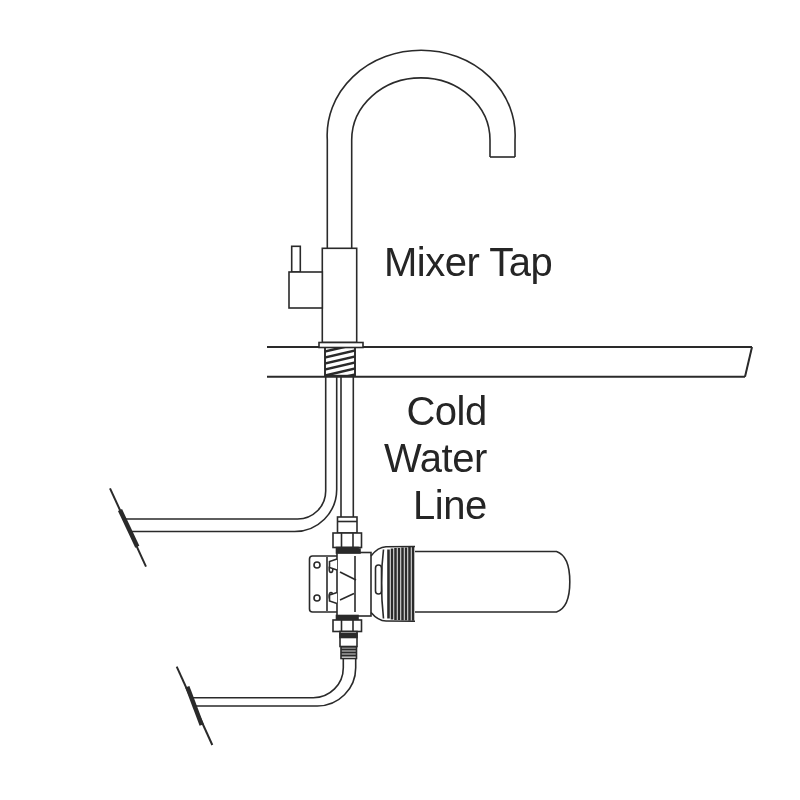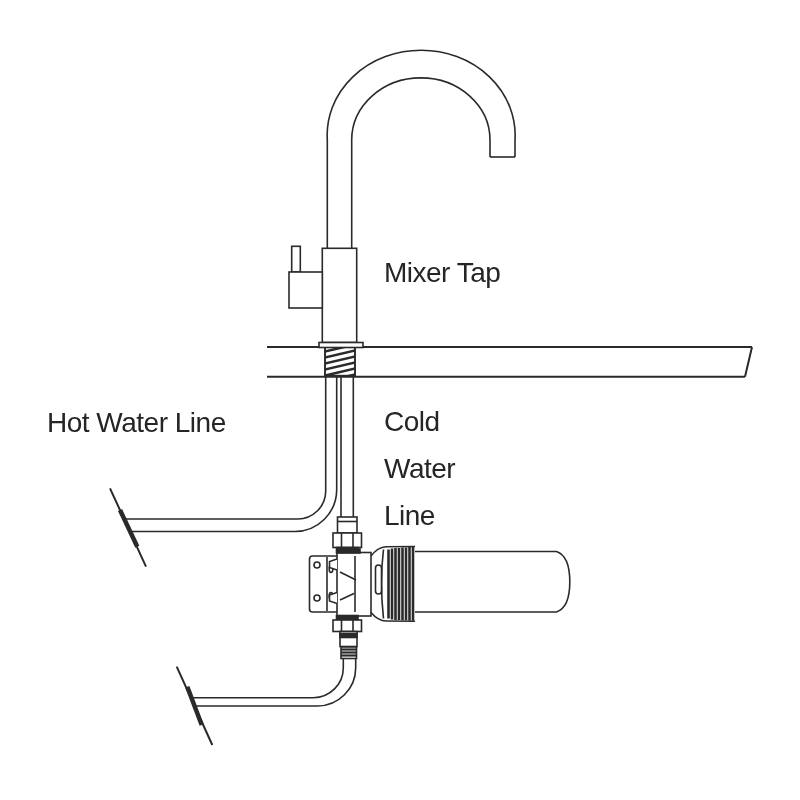--- a/index.html
+++ b/index.html
@@ -3,26 +3,26 @@
 <meta charset="utf-8">
 <style>
   html,body{margin:0;padding:0;background:#fff;}
   #stage{
     position:relative;width:800px;height:800px;background:#ffffff;overflow:hidden;
     font-family:"Liberation Sans", sans-serif;
   }
   #artwork{position:absolute;left:0;top:0;}
   .label{
     position:absolute;
-    font-size:28px;line-height:47px;letter-spacing:-0.5px;
-    color:#252525;white-space:pre-line;margin-top:10px;
+    font-size:40px;line-height:47px;letter-spacing:-0.5px;
+    color:#252525;white-space:pre-line;
   }
   .label-mixer{left:384px;top:239px;}
   .label-hot{left:47px;top:389px;}
-  .label-cold{left:384px;top:388px;}
+  .label-cold{left:384px;top:388px;text-align:right;}
   .label-install{left:394px;top:647px;}
 </style>
 </head>
 <body>
 
 <div id="stage">
 
   <svg id="artwork" width="800" height="800" viewBox="0 0 800 800" fill="none" stroke="#2a2a2a" stroke-width="1.6" stroke-linecap="butt">
 
     <defs>
@@ -147,17 +147,16 @@
       <path d="M 355.7 658.5 V 667.7 A 38.3 38.3 0 0 1 317.4 706 H 195"></path>
     </g>
 
     <g>
       <path d="M 176.7 666.7 L 212.3 745" stroke-width="2"></path>
       <path d="M 187.3 686.7 L 201.7 725" stroke-width="4.5"></path>
     </g>
   </svg>
 
   <div class="label label-mixer">Mixer Tap</div>
-  <div class="label label-hot">Hot Water Line</div>
   <div class="label label-cold">Cold
 Water
 Line</div>
 </div>
 
 </body></html>

